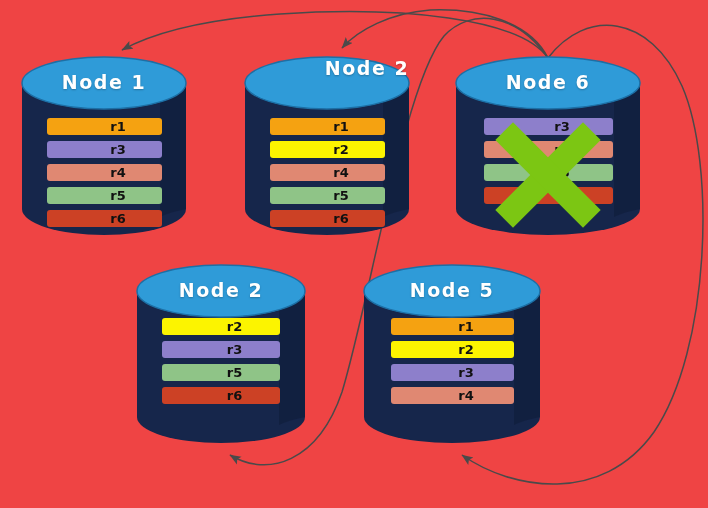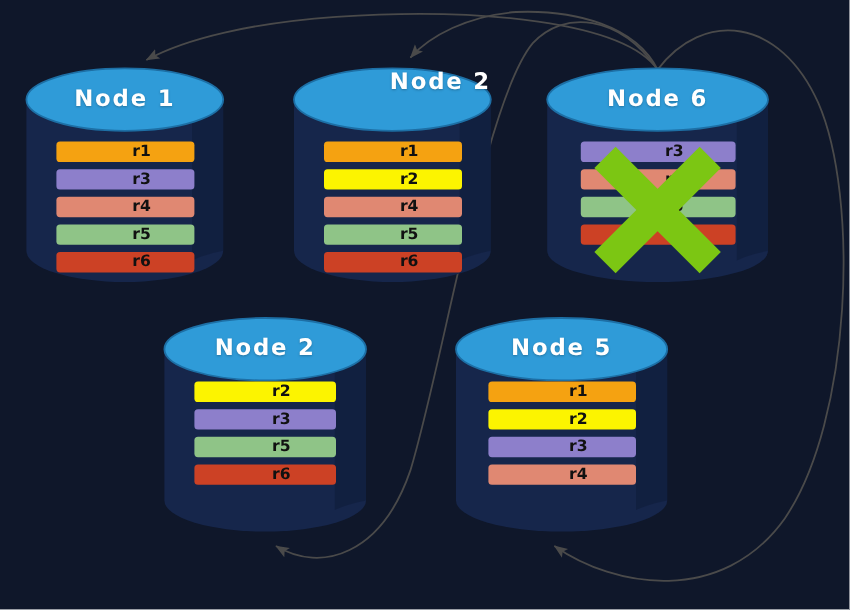--- a/index.html
+++ b/index.html
@@ -5,21 +5,21 @@
   * { box-sizing: border-box; }
   html, body {
     margin: 0; padding: 0;
     background: #ffffff;
     font-family: "DejaVu Sans", sans-serif;
   }
   #canvas {
     position: relative;
     width: 708px;
     height: 508px;
-    background: #0f172a;
+    background: #ef4444;
     overflow: hidden;
   }
   #edge-layer {
     position: absolute;
     left: 0; top: 0;
     width: 708px; height: 508px;
     pointer-events: none;
     z-index: 5;
   }
   .node {
@@ -132,21 +132,21 @@
           <path d="M 0 26 L 0 152 A 84 26 0 0 0 168 152 L 168 26 Z" fill="#16264B"></path>
           <path d="M 142 14 L 142 160 A 84 26 0 0 1 168 152 L 168 26 Z" fill="#0E1C38" opacity="0.55"></path>
           <ellipse cx="84" cy="26" rx="84" ry="26" fill="#2F9BD8" stroke="#1D6FA5" stroke-width="1.5"></ellipse>
         </svg>
         <div class="node-title" style="top: 14px;">Node  2</div>
         <div class="rec-bar" style="left: 25px; top: 53px; width: 118px; height: 17px; background: rgb(252, 244, 0); line-height: 17px;">r2</div>
         <div class="rec-bar" style="left: 25px; top: 76px; width: 118px; height: 17px; background: rgb(141, 127, 203); line-height: 17px;">r3</div>
         <div class="rec-bar" style="left: 25px; top: 99px; width: 118px; height: 17px; background: rgb(143, 196, 135); line-height: 17px;">r5</div>
         <div class="rec-bar" style="left: 25px; top: 122px; width: 118px; height: 17px; background: rgb(204, 65, 37); line-height: 17px;">r6</div>
       </div>
-      <div class="node" style="left: 380px; top: 265px; width: 176px; height: 178px;">
+      <div class="node" style="left: 364px; top: 265px; width: 176px; height: 178px;">
         <svg class="node-svg" width="176" height="178" viewBox="0 0 176 178">
           <path d="M 0 26 L 0 152 A 88 26 0 0 0 176 152 L 176 26 Z" fill="#16264B"></path>
           <path d="M 150 14 L 150 160 A 88 26 0 0 1 176 152 L 176 26 Z" fill="#0E1C38" opacity="0.55"></path>
           <ellipse cx="88" cy="26" rx="88" ry="26" fill="#2F9BD8" stroke="#1D6FA5" stroke-width="1.5"></ellipse>
         </svg>
         <div class="node-title" style="top: 14px;">Node  5</div>
         <div class="rec-bar" style="left: 27px; top: 53px; width: 123px; height: 17px; background: rgb(245, 162, 17); line-height: 17px;">r1</div>
         <div class="rec-bar" style="left: 27px; top: 76px; width: 123px; height: 17px; background: rgb(252, 244, 0); line-height: 17px;">r2</div>
         <div class="rec-bar" style="left: 27px; top: 99px; width: 123px; height: 17px; background: rgb(141, 127, 203); line-height: 17px;">r3</div>
         <div class="rec-bar" style="left: 27px; top: 122px; width: 123px; height: 17px; background: rgb(224, 136, 114); line-height: 17px;">r4</div>

